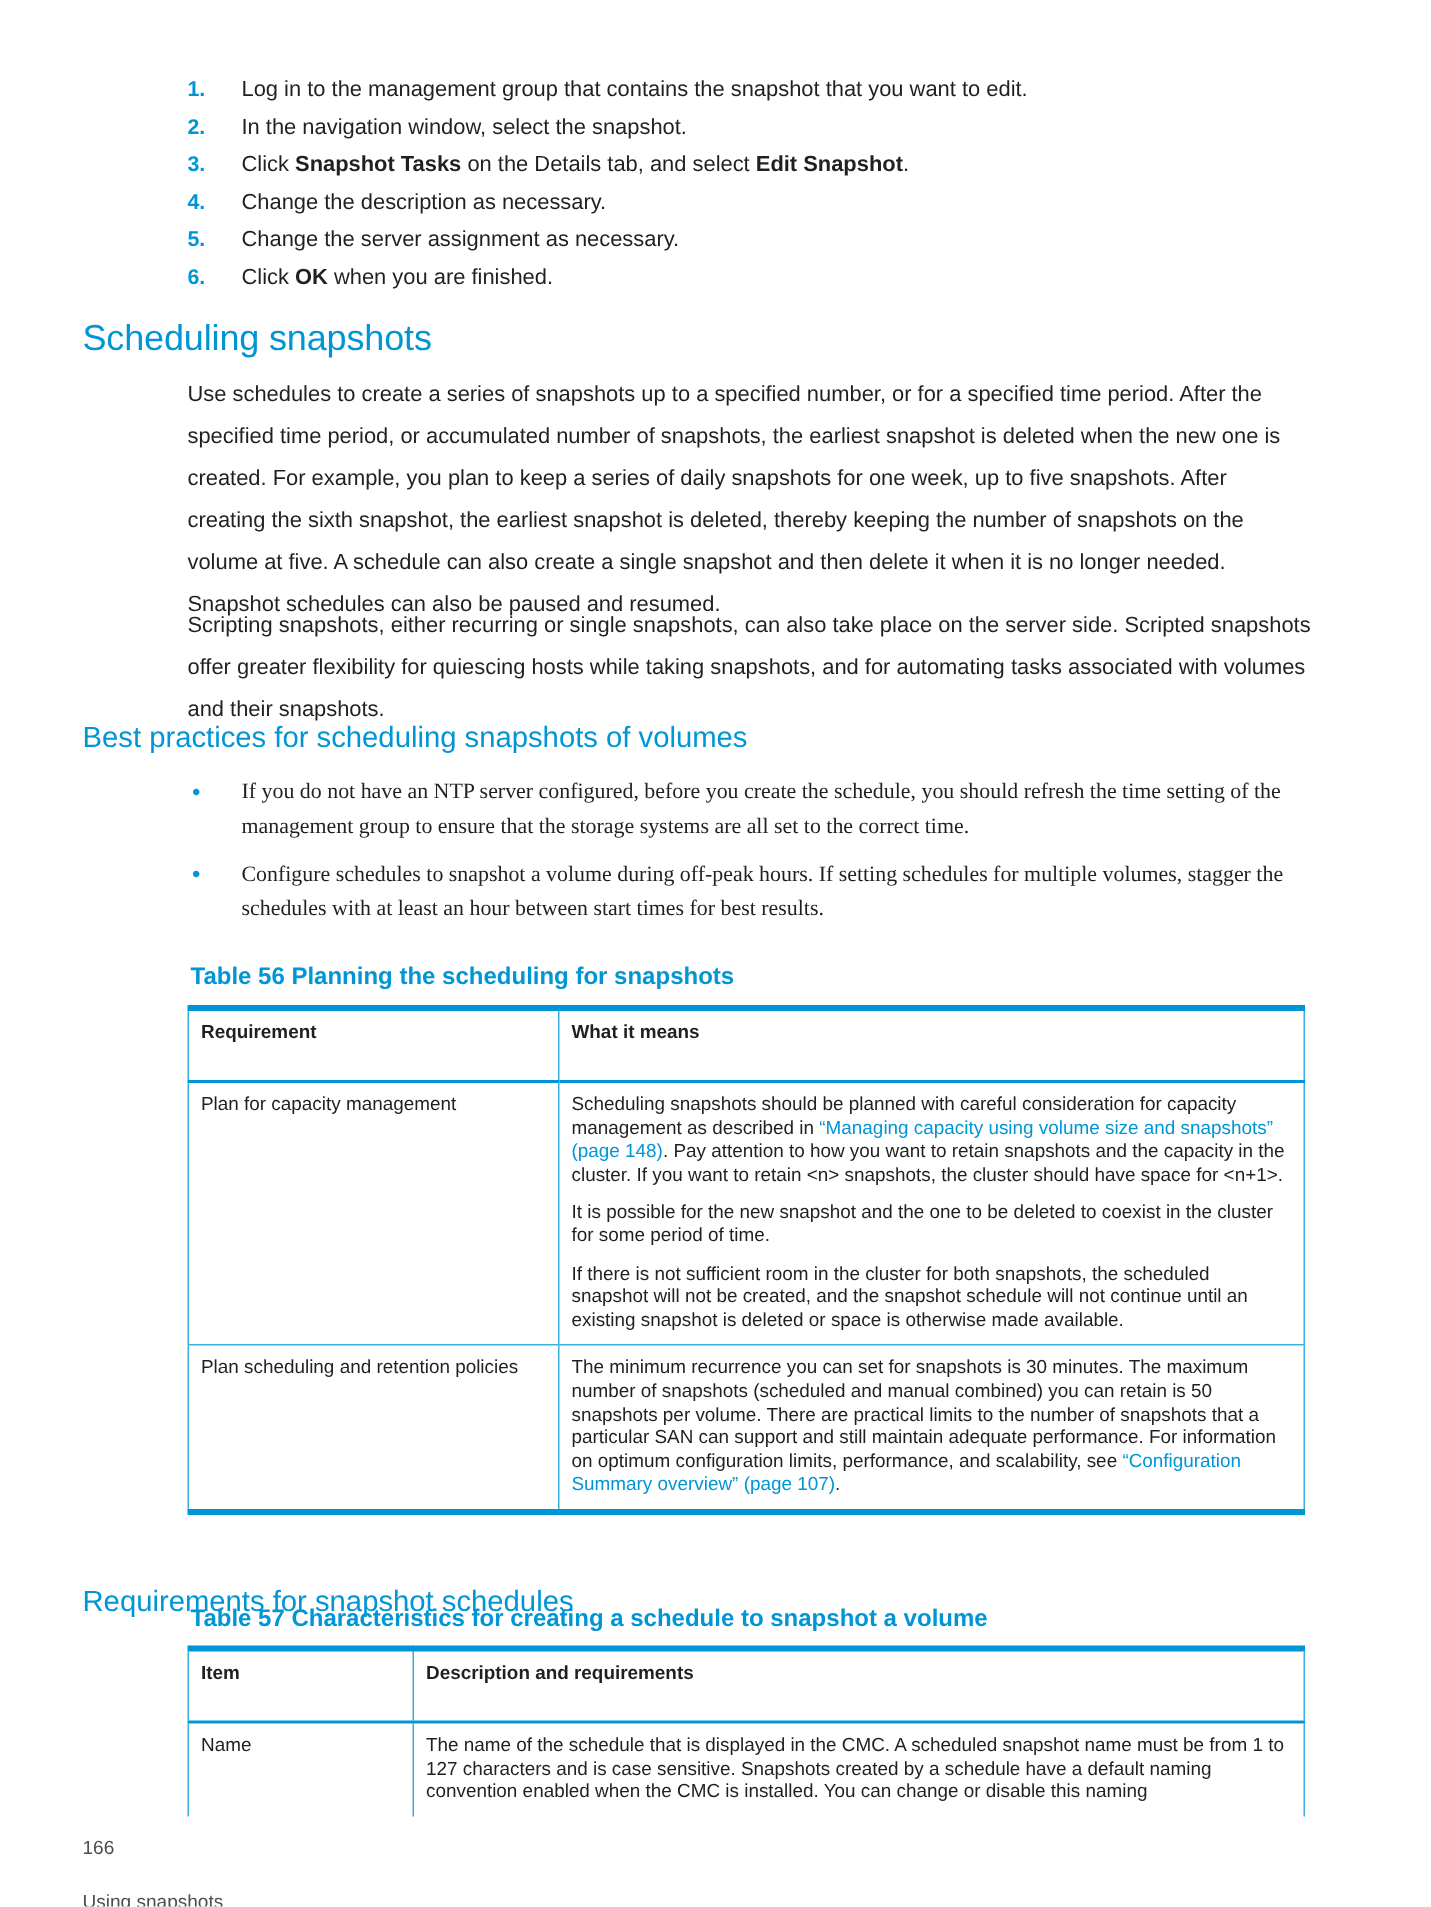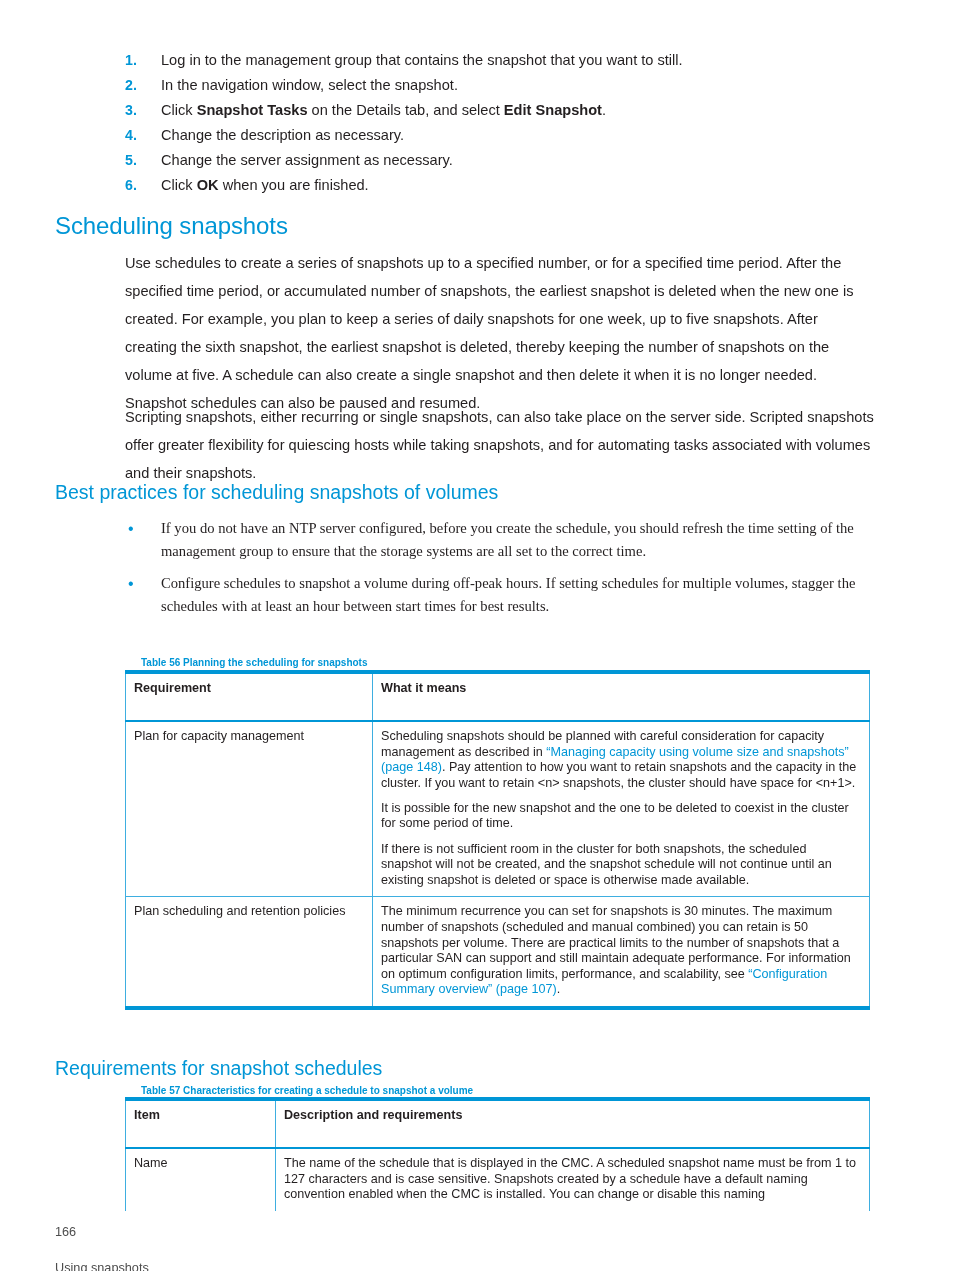--- a/index.html
+++ b/index.html
@@ -57,24 +57,24 @@
   }
   h2.sub {
     position: absolute;
     margin: 0;
     color: #0096d6;
     font-weight: normal;
     font-size: 19.5px;
   }
   .tbl-caption {
     position: absolute;
-    margin: 16px;
+    margin: 2px;
     color: #0096d6;
     font-weight: bold;
-    font-size: 10px;
+    font-size: 16px;
   }
 
   
   .body-p {
     position: absolute;
     font-size: 14.6px;
     line-height: 28px;
     text-align: left;
   }
 
@@ -162,21 +162,21 @@
   .footer .pg { color: #4d4d4d; }
 </style>
 </head>
 <body>
 
 <div class="page">
 
   <ol class="proc-list" style="list-style:none;margin:0;padding:0;">
     <li class="proc-item">
       <span class="proc-num">1.</span>
-      <span class="proc-text"><span>Log in to the management group that contains the snapshot that you want to still.</span></span>
+      <span class="proc-text"><span>Log in to the management group that contains the snapshot that you want to edit.</span></span>
     </li>
     <li class="proc-item">
       <span class="proc-num">2.</span>
       <span class="proc-text"><span>In the navigation window, select the snapshot.</span></span>
     </li>
     <li class="proc-item">
       <span class="proc-num">3.</span>
       <span class="proc-text"><span>Click </span><b>Snapshot Tasks</b><span> on the Details tab, and select </span><b>Edit Snapshot</b><span>.</span></span>
     </li>
     <li class="proc-item">

